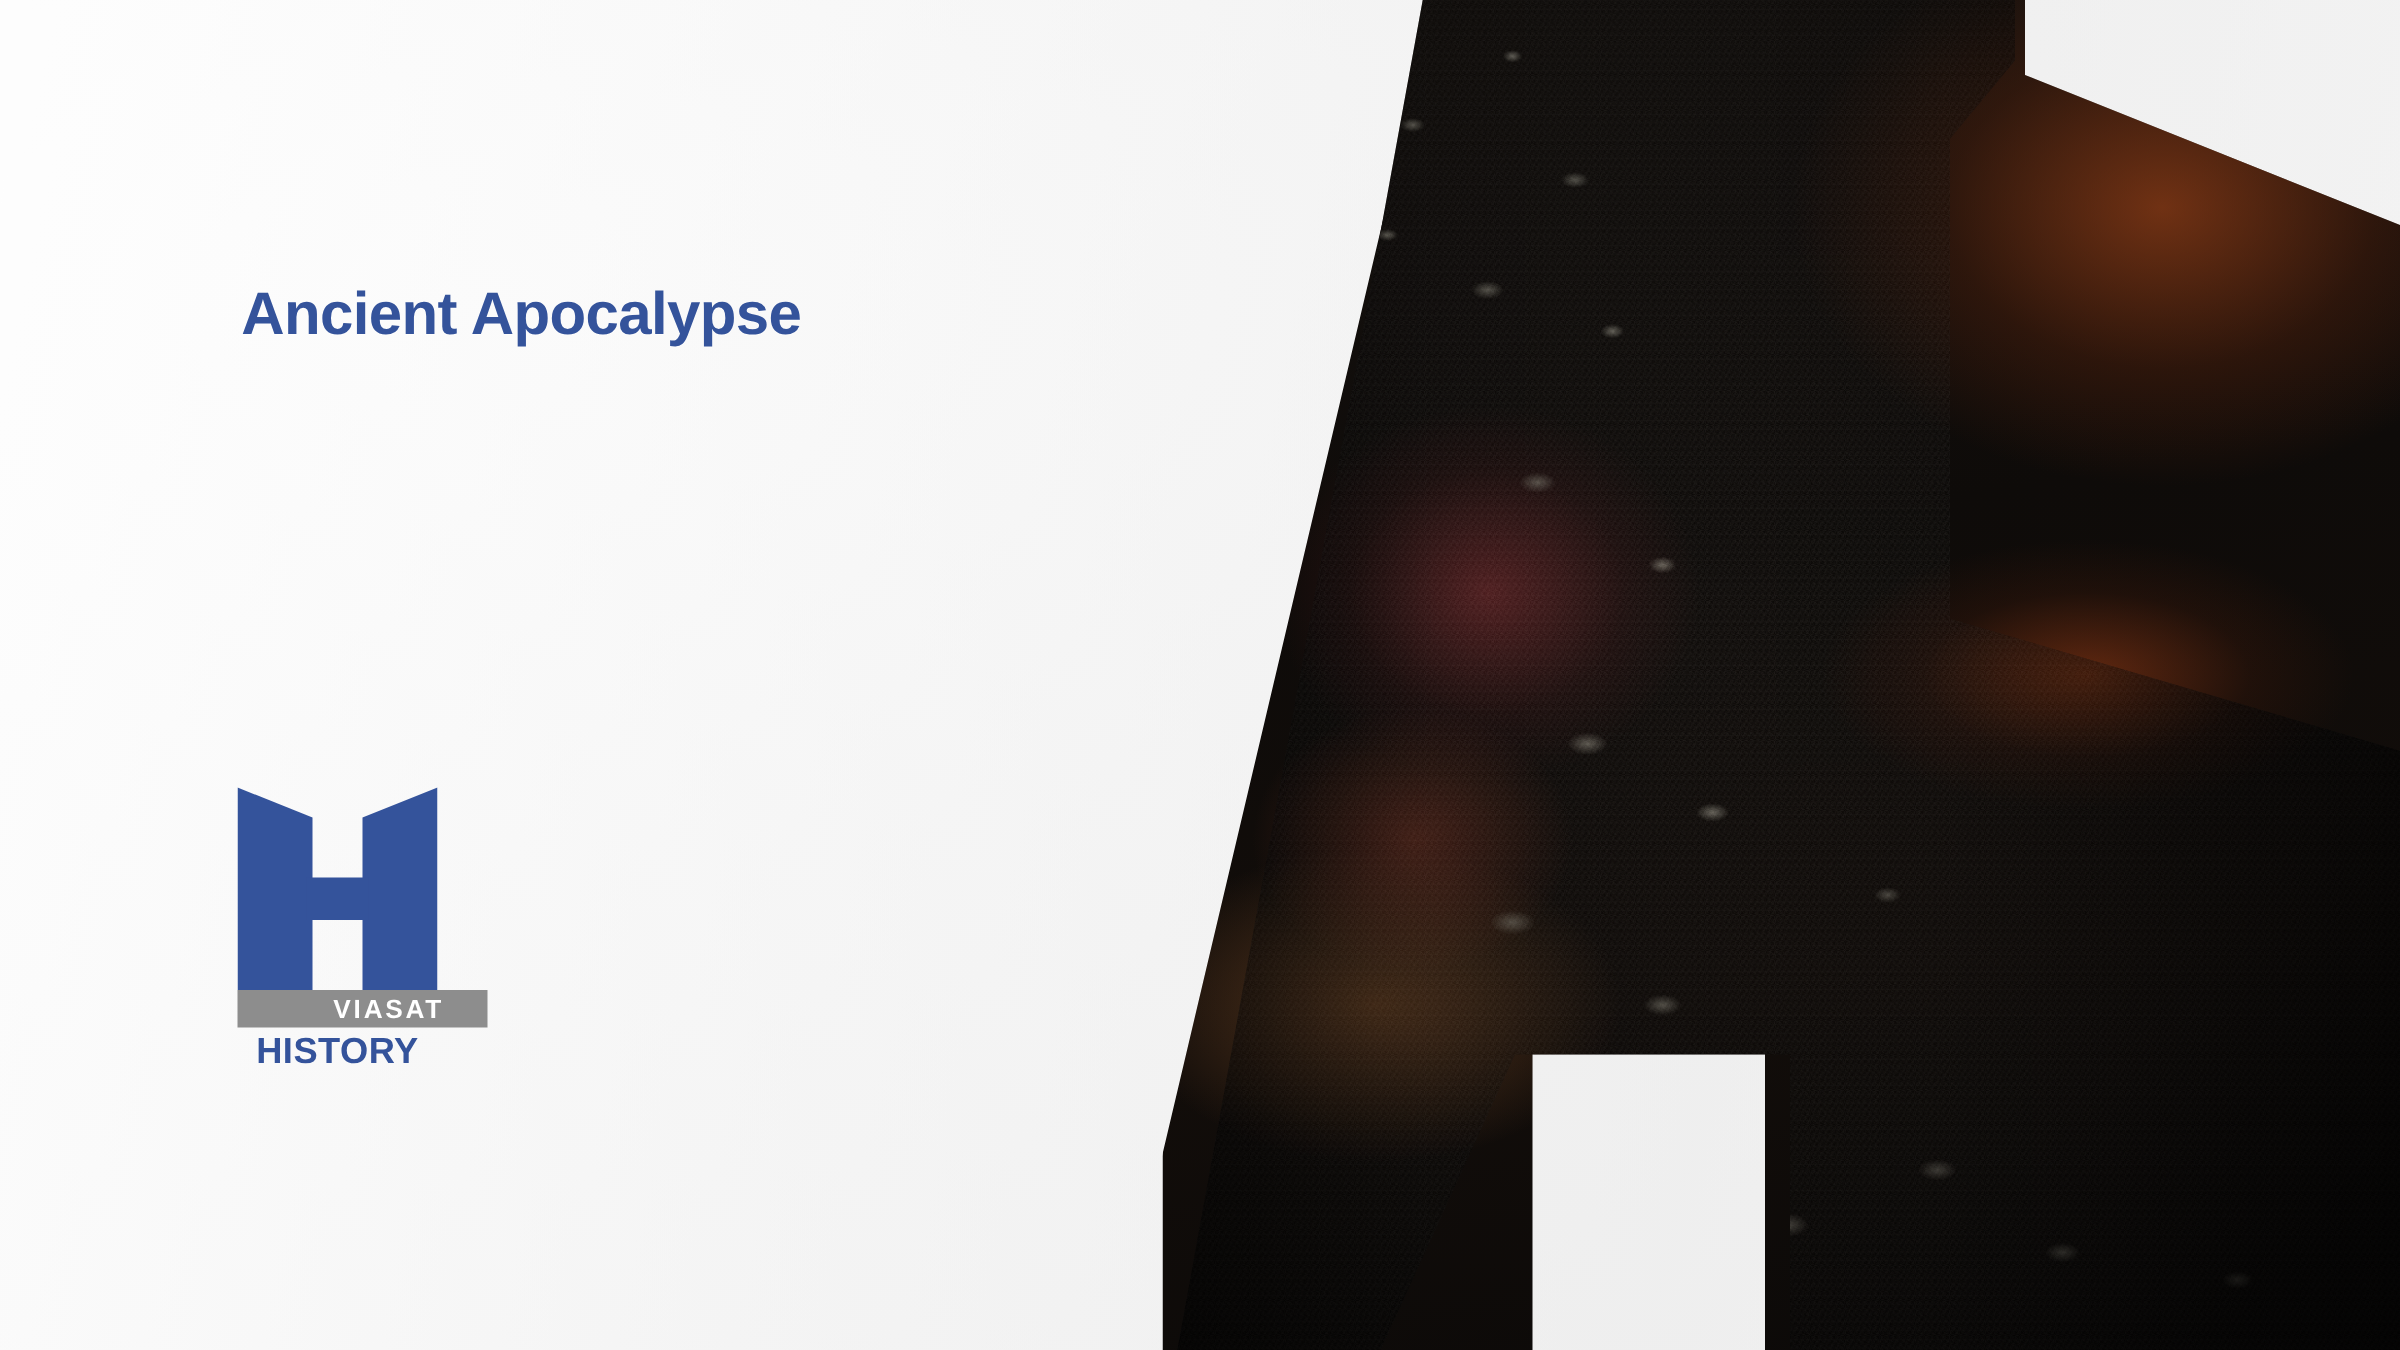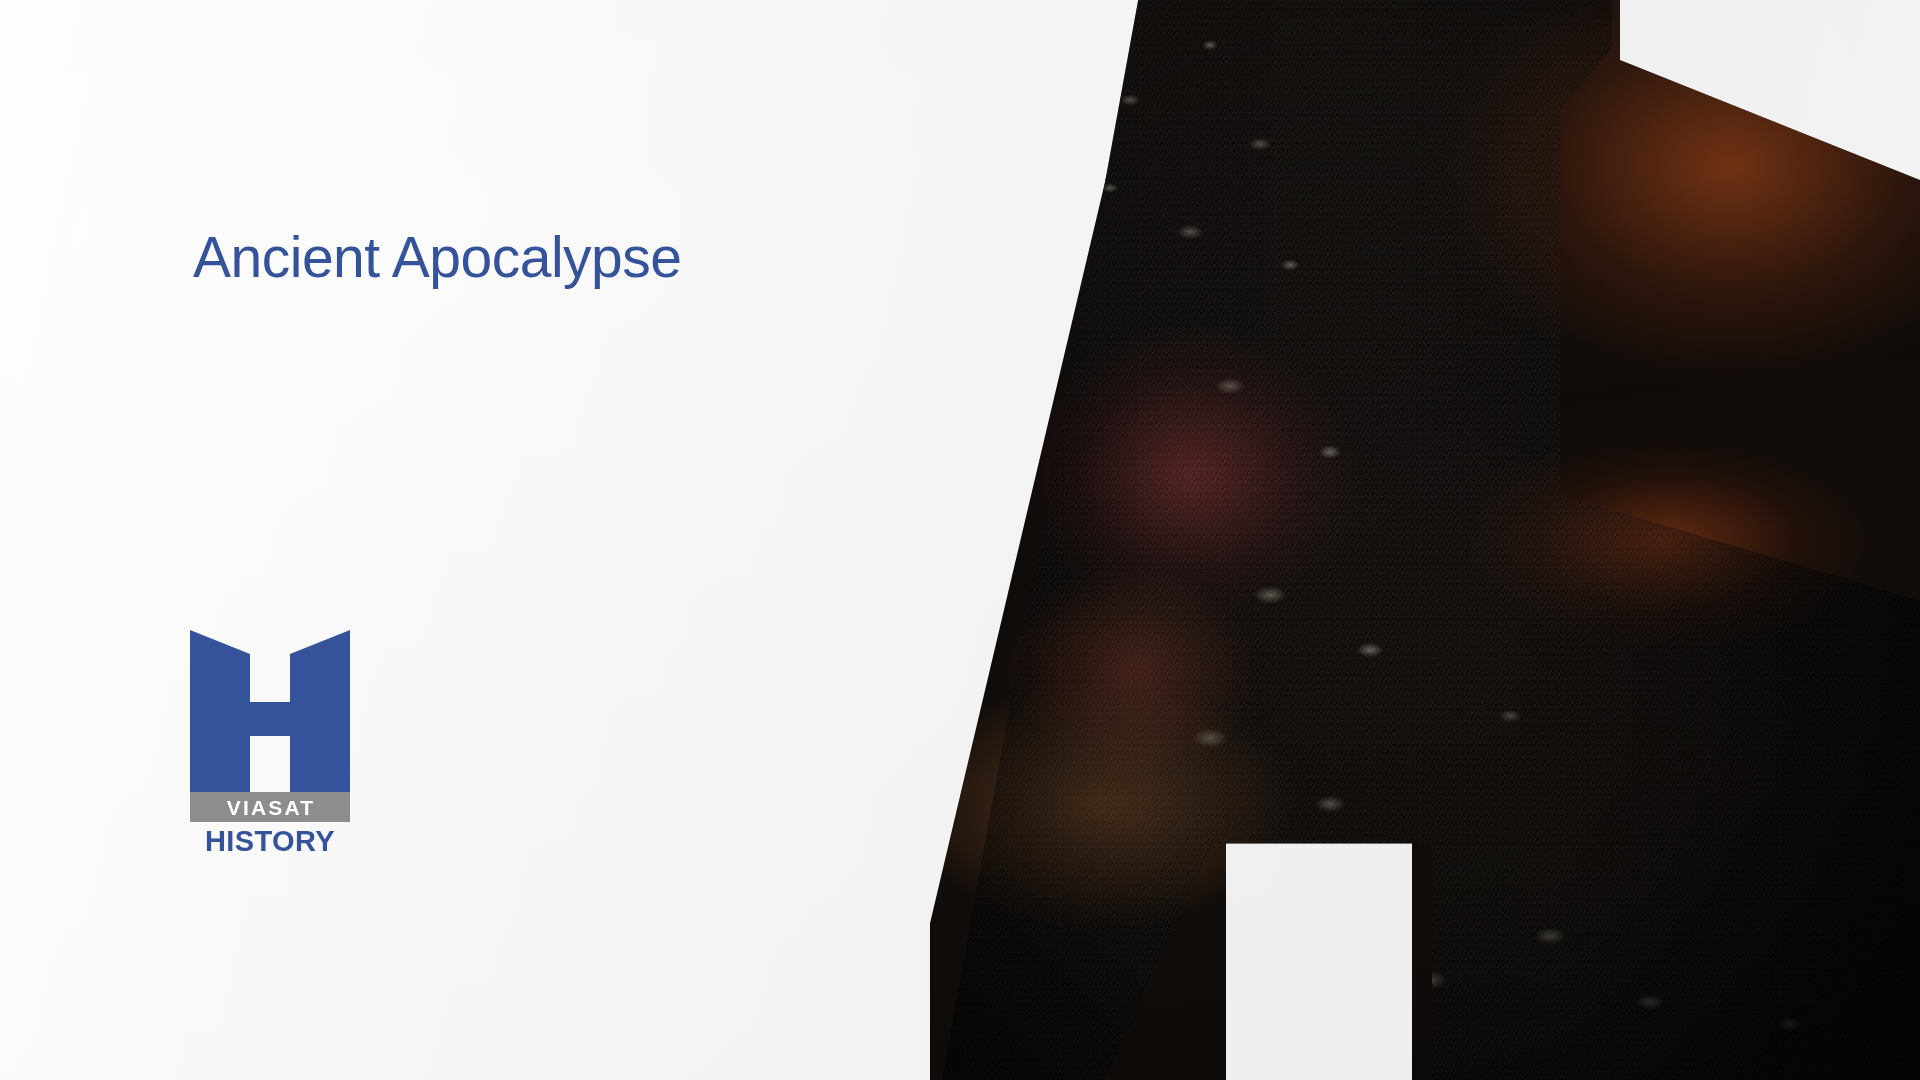--- a/index.html
+++ b/index.html
@@ -32,22 +32,22 @@
       rgba(238,238,238,0.55) 72%,
       rgba(244,244,244,0.85) 100%);
     mix-blend-mode: normal;
   }
 
   
   .title {
     position: absolute;
     left: 193px;
     top: 224px;
-    font-size: 57px;
-    font-weight: 400;
+    font-size: 48px;
+    font-weight: 700;
     letter-spacing: -0.5px;
     color: #34539b;
     white-space: nowrap;
     text-shadow: 0 1px 0 rgba(255,255,255,0.55);
   }
 
   
   .logo {
     position: absolute;
     left: 190px;
@@ -67,20 +67,21 @@
   .viasat-bar {
     position: absolute;
     left: 0;
     top: 168px;
     width: 160px;
     height: 30px;
     background: #8d8d8d;
     display: flex;
     align-items: center;
     justify-content: center;
+    padding-left: 40px;
   }
   .viasat-bar span {
     color: #ffffff;
     font-size: 21px;
     font-weight: 700;
     letter-spacing: 2.2px;
     line-height: 1;
     padding-left: 2px;
   }
   .history-word {

